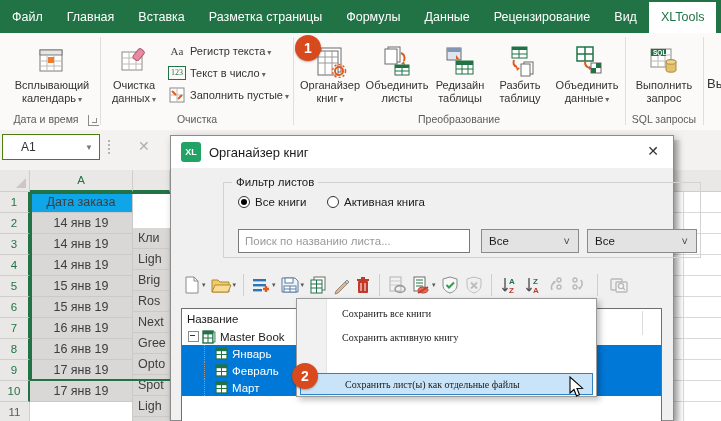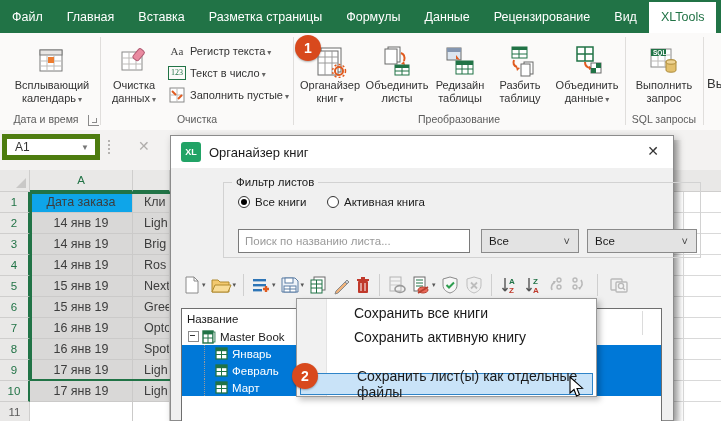--- a/index.html
+++ b/index.html
@@ -24,41 +24,41 @@
   .rsmall .sic{width:18px;height:16px;margin-right:4px;display:flex;align-items:center;justify-content:center;font-size:11px;color:#444;font-family:Liberation Serif, serif;}
   .launcher{position:absolute;top:82px;width:10px;height:10px;border-left:1px solid #8a8a8a;border-bottom:1px solid #8a8a8a;}
   .launcher::after{content:"";position:absolute;right:2px;bottom:2px;width:4px;height:4px;border-right:1px solid #8a8a8a;border-bottom:1px solid #8a8a8a;}
 
   .badge{position:absolute;width:26px;height:26px;border-radius:50%;background:#d8491d;color:#fff;
          font-size:14px;font-weight:bold;display:flex;align-items:center;justify-content:center;
          box-shadow:0 1px 2px rgba(0,0,0,.3);z-index:40;}
 
   
   .fxrow{left:0;top:130px;width:721px;height:40px;background:#f3f2f1;}
-  .namebox{position:absolute;left:2px;top:4px;width:98px;height:26px;background:#fff;border:5px solid #4d7c0f;
-           font-size:12px;color:#333;display:flex;align-items:center;padding-left:8px;box-sizing:border-box;}
+  .namebox{position:absolute;left:2px;top:4px;width:98px;height:26px;background:#fff;border:1px solid #4d7c0f;
+           font-size:12px;color:#333;display:flex;align-items:center;padding-left:18px;box-sizing:border-box;}
   .namebox .nbcaret{position:absolute;right:6px;color:#777;font-size:8px;}
   .fxdots{position:absolute;left:108px;top:10px;width:3px;height:14px;border-left:2px dotted #b5b3b1;}
   .fxcancel{position:absolute;left:138px;top:8px;color:#b0aeac;font-size:14px;}
   .fxcancel::before{content:"✕";}
 
   
   .grid{left:0;top:170px;width:170px;height:251px;background:#fff;overflow:hidden;}
   .ghead{position:absolute;top:0;height:22px;background:#e9e8e7;border-right:1px solid #cfcecd;border-bottom:1px solid #cfcecd;
          box-sizing:border-box;display:flex;align-items:center;justify-content:center;font-size:11.5px;color:#5b5b5b;}
   .ghead.sel{color:#217346;border-bottom:2px solid #217346;}
   .corner{position:absolute;left:0;top:0;width:30px;height:22px;background:#e9e8e7;border-right:1px solid #cfcecd;border-bottom:1px solid #cfcecd;box-sizing:border-box;}
   .corner::after{content:"";position:absolute;right:3px;bottom:3px;border-left:10px solid transparent;border-bottom:10px solid #c9c8c7;}
   .rowhdr{position:absolute;left:0;width:30px;height:21px;background:#e9e8e7;border-right:1px solid #cfcecd;border-bottom:1px solid #cfcecd;
           box-sizing:border-box;display:flex;align-items:center;justify-content:center;font-size:11.5px;color:#5b5b5b;}
   .rowhdr.sel{color:#217346;border-right:2px solid #217346;}
   .cell{position:absolute;height:21px;border-right:1px solid #cbcac9;border-bottom:1px solid #cbcac9;box-sizing:border-box;
         font-size:12.5px;color:#3d3d3d;display:flex;align-items:center;overflow:hidden;white-space:nowrap;}
   .cell.ca{justify-content:center;}
-  .cell.cb{padding-left:11px;}
+  .cell.cb{padding-left:5px;margin-top:36px;}
   .cell.selbg{background:#d9d8d7;}
   .cell.active{background:#0ea5e9;}
   .rangeborder{position:absolute;left:30px;top:22px;width:140px;height:189px;border-left:2px solid #217346;border-top:2px solid #217346;border-bottom:2px solid #217346;box-sizing:border-box;pointer-events:none;}
 
   
   .rgrid{left:674px;top:170px;width:47px;height:251px;background:#fff;}
   .rgrid .rghead{position:absolute;left:0;top:0;width:47px;height:22px;background:#e9e8e7;border-bottom:1px solid #cfcecd;box-sizing:border-box;}
   .rgrid .rgrows{position:absolute;left:0;top:22px;width:47px;height:229px;
         background:repeating-linear-gradient(to bottom,#fff 0 20px,#d9d9d9 20px 21px);}
   .rgrid .rgv{position:absolute;left:9px;top:22px;width:1px;height:229px;background:#d9d9d9;}
@@ -98,22 +98,22 @@
   .trow.sel{background:#0078d7;color:#fff;}
   .expander{width:9px;height:9px;border:1px solid #8c8c8c;background:#fff;position:relative;margin-left:6px;margin-right:3px;flex:none;}
   .expander::after{content:"";position:absolute;left:1px;top:3px;width:5px;height:1px;background:#333;}
   .treedot{border-left:1px dotted #9a9a9a;height:17px;margin-left:10px;margin-right:2px;flex:none;}
   .ticon{margin-right:4px;flex:none;display:flex;}
 
   
   .menu{left:296px;top:298px;width:301px;height:99px;background:#fff;border:1px solid #9a9a9a;box-sizing:border-box;
         z-index:20;box-shadow:3px 3px 6px rgba(0,0,0,.25);}
   .menugutter{position:absolute;left:0;top:0;width:29px;height:100%;background:#f1f1f1;border-right:1px solid #e4e4e4;}
-  .mitem{position:absolute;left:1px;width:297px;height:24px;display:flex;align-items:center;padding-left:56px;
-         box-sizing:border-box;font-size:14px;color:#1a1a1a;}
+  .mitem{position:absolute;left:1px;width:297px;height:24px;display:flex;align-items:center;padding-left:44px;
+         box-sizing:border-box;font-size:10px;color:#1a1a1a;font-family:Liberation Serif, serif;}
   .mitem.hl{background:#c9e3f8;border:1px solid #2f84c8;width:293px;left:3px;height:22px;}
 
   .cursor{z-index:50;}
 </style>
 </head>
 <body>
 
 <div class="root">
 
   <div class="abs tabbar">

